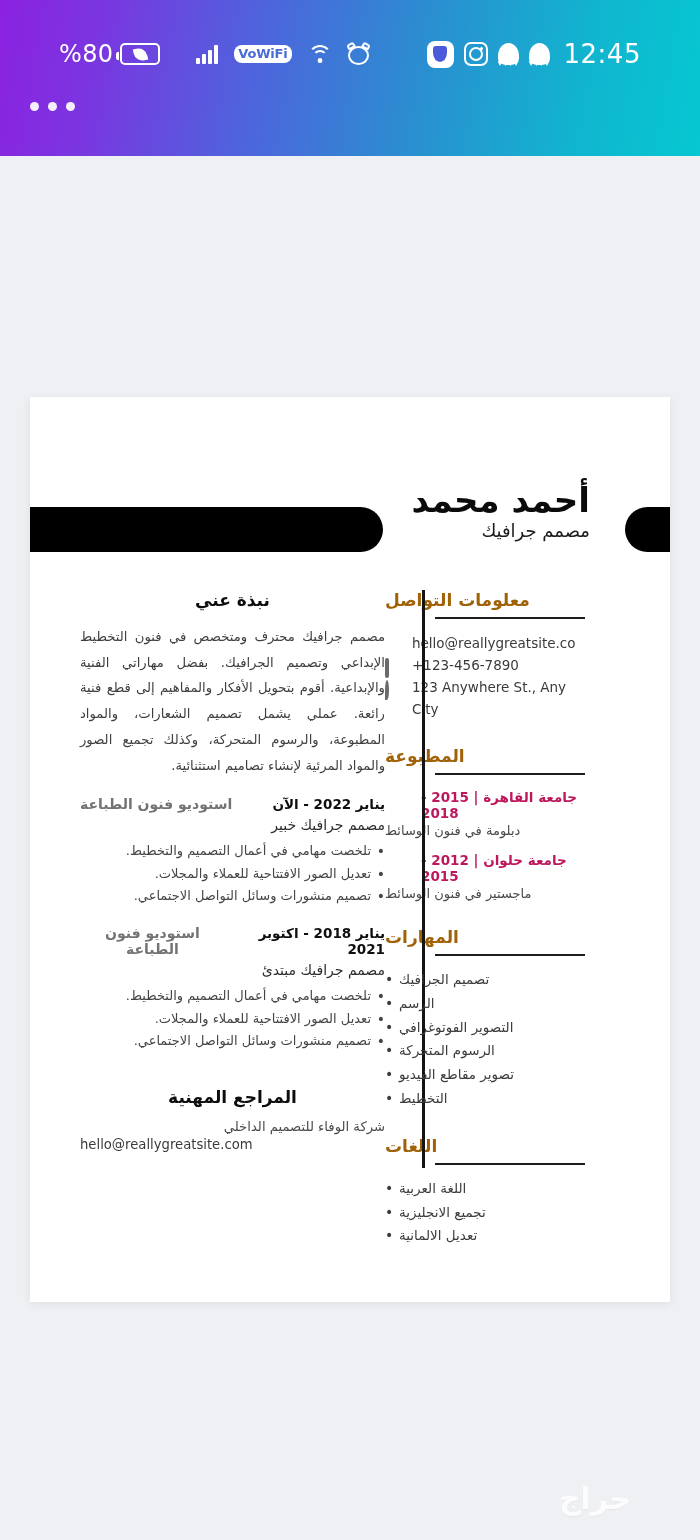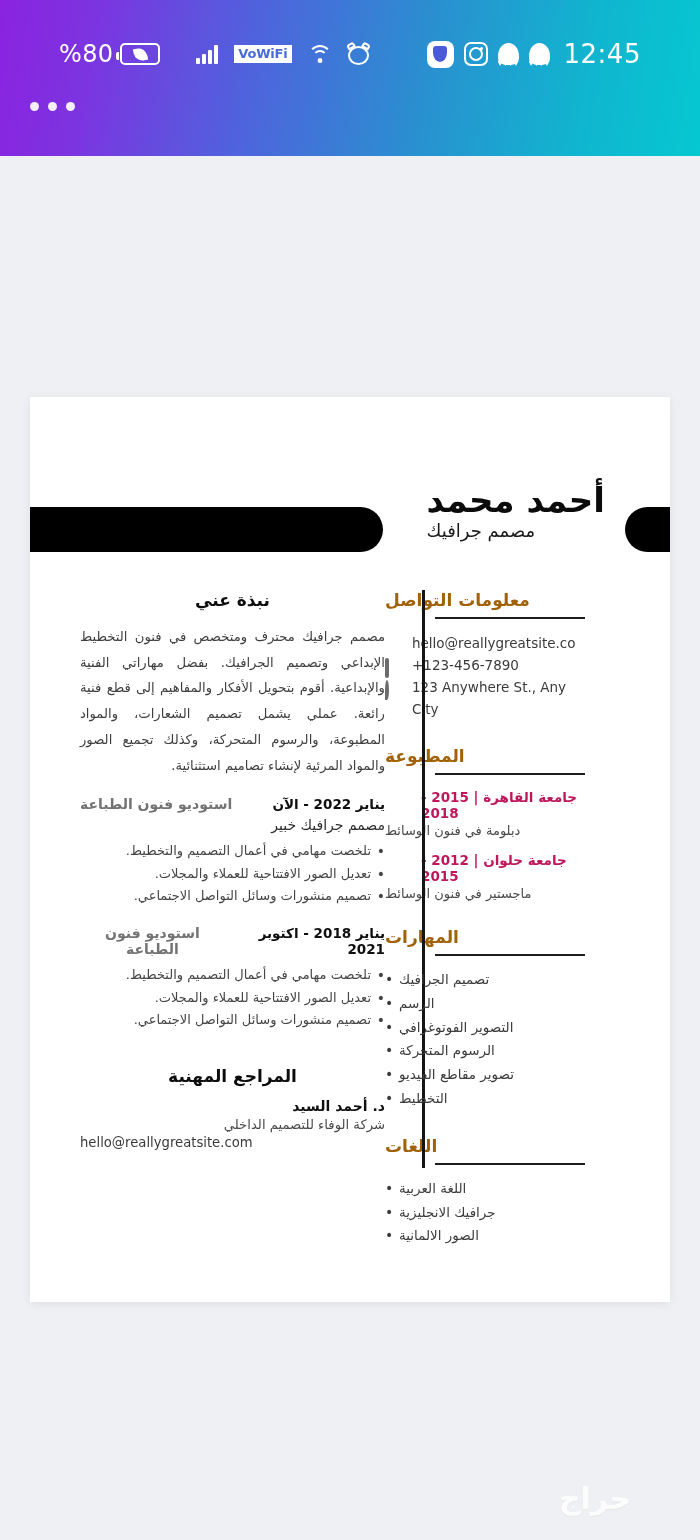--- a/index.html
+++ b/index.html
@@ -38,21 +38,21 @@
   }
   .sb-gap{ width:22px; }
   .bars{ display:flex; align-items:flex-end; gap:2px; height:20px; }
   .bars i{ display:block; width:4px; background:#fff; border-radius:1px; }
   .bars i:nth-child(1){ height:6px; }
   .bars i:nth-child(2){ height:10px; }
   .bars i:nth-child(3){ height:14px; }
   .bars i:nth-child(4){ height:19px; }
   .vowifi{
     margin-left:9px; background:#fff; color:#4a6bd8; font-size:13px; font-weight:700;
-    padding:1px 4px; border-radius:0; letter-spacing:-.2px; line-height:1.25;
+    padding:1px 4px; border-radius:8px; letter-spacing:-.2px; line-height:1.25;
   }
   .wifi{ position:relative; width:24px; height:19px; margin-left:9px; }
   .wifi span{
     position:absolute; left:50%; transform:translateX(-50%);
     border:2.6px solid #fff; border-bottom-color:transparent;
     border-left-color:transparent; border-right-color:transparent;
     border-radius:50%;
   }
   .wifi span.a{ width:24px; height:24px; top:0; }
   .wifi span.b{ width:15px; height:15px; top:5px; }
@@ -92,21 +92,21 @@
 
   .header-zone{ position:relative; height:175px; }
   .bar-left{
     position:absolute; left:0; top:110px; width:353px; height:45px;
     background:#000; border-radius:0 24px 24px 0;
   }
   .bar-right{
     position:absolute; right:0; top:110px; width:45px; height:45px;
     background:#000; border-radius:24px 0 0 24px;
   }
-  .name-block{ position:absolute; right:65px; top:85px; text-align:left; }
+  .name-block{ position:absolute; right:80px; top:85px; text-align:right; }
   .cv-name{ font-size:34px; font-weight:700; color:#0b0b0b; letter-spacing:-.5px; line-height:1.06; }
   .cv-role{ font-size:18px; color:#1b1b1b; margin-top:3px; line-height:1.1; }
 
   .body-zone{ position:relative; display:flex; padding:0 40px 0 50px; }
   .divider{
     position:absolute; right:245px; top:18px; width:3px; height:578px; background:#141414;
   }
   .col-right{ width:200px; padding-top:18px; margin-right:45px; }
   .col-left{ width:auto; flex:1; padding-top:18px; padding-left:0; }
 
@@ -294,22 +294,22 @@
           <li>تصوير مقاطع الفيديو</li>
           <li>التخطيط</li>
         </ul>
       </div>
 
       <div class="sec">
         <div class="sec-title r">اللغات</div>
         <div class="sec-rule short"></div>
         <ul class="mini-list">
           <li>اللغة العربية</li>
-          <li>جرافيك الانجليزية</li>
-          <li>الصور الالمانية</li>
+          <li>تجميع الانجليزية</li>
+          <li>تعديل الالمانية</li>
         </ul>
       </div>
 
     </div>
 
     <div class="col-left">
 
       <div>
         <div class="about-title">نبذة عني</div>
         <div class="about-text">مصمم جرافيك محترف ومتخصص في فنون التخطيط الإبداعي وتصميم الجرافيك. بفضل مهاراتي الفنية والإبداعية. أقوم بتحويل الأفكار والمفاهيم إلى قطع فنية رائعة. عملي يشمل تصميم الشعارات، والمواد المطبوعة، والرسوم المتحركة، وكذلك تجميع الصور والمواد المرئية لإنشاء تصاميم استثنائية.</div>
@@ -328,32 +328,32 @@
             <li>تعديل الصور الافتتاحية للعملاء والمجلات.</li>
             <li>تصميم منشورات وسائل التواصل الاجتماعي.</li>
           </ul>
         </div>
 
         <div class="job">
           <div class="job-row">
             <span class="job-dates">يناير 2018 - اكتوبر 2021</span>
             <span class="job-place">استوديو فنون الطباعة</span>
           </div>
+          <div class="job-role">مصمم جرافيك مبتدئ</div>
           <ul class="job-bullets">
             <li>تلخصت مهامي في أعمال التصميم والتخطيط.</li>
             <li>تعديل الصور الافتتاحية للعملاء والمجلات.</li>
             <li>تصميم منشورات وسائل التواصل الاجتماعي.</li>
           </ul>
         </div>
       </div>
 
       <div>
         <div class="ref-title">المراجع المهنية</div>
         <div class="ref-block">
-          <div class="ref-name">د. أحمد السيد</div>
           <div class="ref-company">شركة الوفاء للتصميم الداخلي</div>
           <div class="ref-email">hello@reallygreatsite.com</div>
         </div>
       </div>
 
     </div>
   </div>
 </div>
 
 <div class="watermark">حراج</div>

